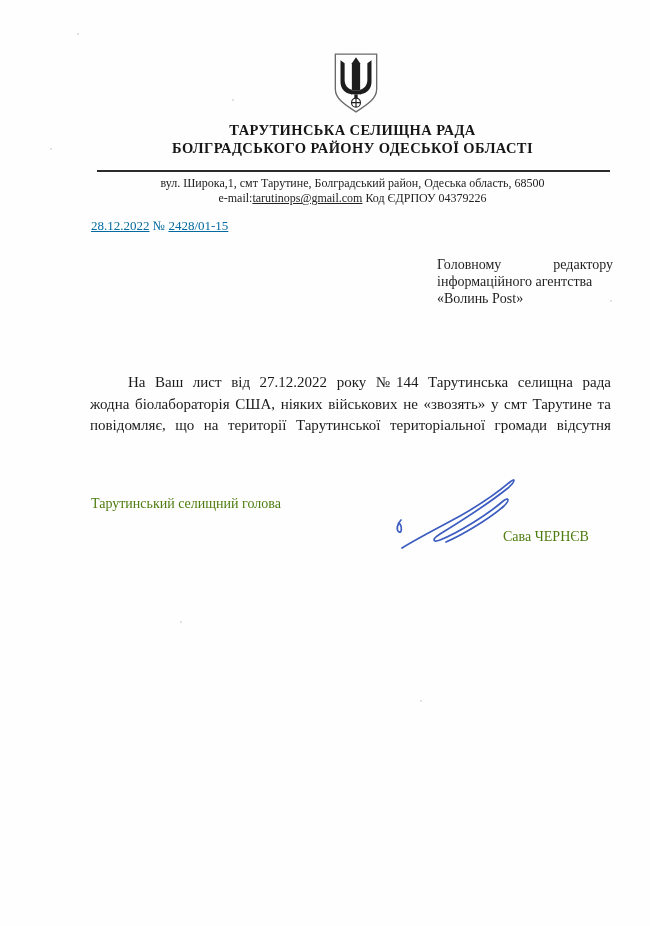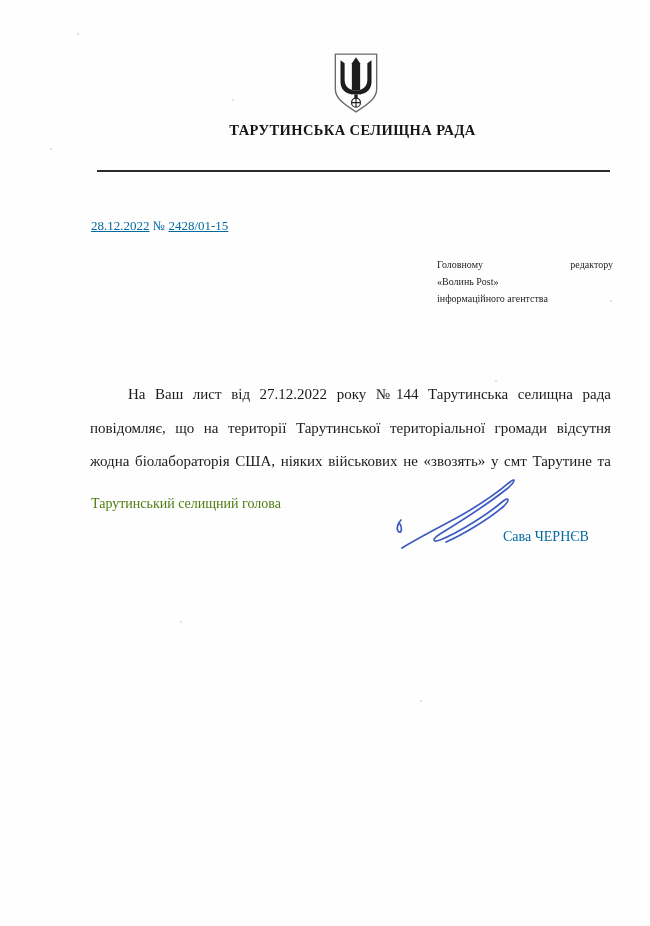--- a/index.html
+++ b/index.html
@@ -14,31 +14,31 @@
   .rule{position:absolute; left:97px; top:170px; width:513px; height:2px; background:#2b2b2b;}
 
   .contacts{position:absolute; left:90px; top:176px; width:525px; text-align:center;
     font-size:12px; line-height:15px; color:#222;}
   .contacts .email{text-decoration:underline;}
 
   .ref-line{position:absolute; left:91px; top:218px; font-size:13px; color:#0369a1;}
   .ref-line .u{text-decoration:underline;}
 
   .recipient{position:absolute; left:437px; top:256px; width:176px;
-    font-size:10px; line-height:17px; color:#1f1f1f;}
+    font-size:14px; line-height:17px; color:#1f1f1f;}
   .recipient .jline{text-align:justify; text-align-last:justify;}
 
   .body-text{position:absolute; left:90px; top:372px; width:521px;
     font-size:15px; line-height:21.5px; color:#1b1b1b;}
-  .body-text .line{text-align:justify; text-align-last:justify;margin-top:12px;}
+  .body-text .line{text-align:justify; text-align-last:justify;}
   .body-text .line.first{text-indent:38px;}
   .body-text .line.last{text-align-last:left;}
 
   .sig-title{position:absolute; left:91px; top:496px; font-size:14px; color:#4d7c0f;}
-  .sig-name{position:absolute; left:503px; top:529px; font-size:14px; color:#0369a1;}
+  .sig-name{position:absolute; left:503px; top:529px; font-size:14px; color:#4d7c0f;}
   .autograph{position:absolute; left:388px; top:476px; width:134px; height:78px;}
 
   .speck{position:absolute; width:2px; height:2px; border-radius:50%; background:rgba(40,40,40,.18);}
 </style>
 </head>
 <body>
 
 <div class="page">
 
   <svg class="emblem" viewBox="0 0 46 60">
@@ -51,41 +51,46 @@
       <path d="M21.4 41 H24.6 V44.5 H21.4 Z"></path>
     </g>
     <g stroke="#1d1d1d" stroke-width="1.1" fill="none">
       <circle cx="23" cy="49" r="4.3"></circle>
       <path d="M18.7 49 H27.3 M23 44.7 V53.3"></path>
     </g>
   </svg>
 
   <div class="org-header">
     <div>ТАРУТИНСЬКА СЕЛИЩНА РАДА</div>
+    <div>БОЛГРАДСЬКОГО РАЙОНУ ОДЕСЬКОЇ ОБЛАСТІ</div>
   </div>
 
   <div class="rule"></div>
 
+  <div class="contacts">
+    <div>вул. Широка,1, смт Тарутине, Болградський район, Одеська область, 68500</div>
+    <div><span>e-mail:</span><span class="email">tarutinops@gmail.com</span> <span>Код ЄДРПОУ 04379226</span></div>
+  </div>
 
   <div class="ref-line">
     <span class="u">28.12.2022</span>
     <span>№</span>
     <span class="u">2428/01-15</span>
   </div>
 
   <div class="recipient">
     <div class="jline">Головному редактору</div>
+    <div>інформаційного агентства</div>
     <div>«Волинь Post»</div>
-    <div>інформаційного агентства</div>
   </div>
 
   <div class="body-text">
     <div class="line first">На Ваш лист від 27.12.2022 року №144 Тарутинська селищна рада</div>
+    <div class="line">жодна біолабораторія США, ніяких військових не «звозять» у смт Тарутине та</div>
     <div class="line">повідомляє, що на території Тарутинської територіальної громади відсутня</div>
-    <div class="line">жодна біолабораторія США, ніяких військових не «звозять» у смт Тарутине та</div>
   </div>
 
   <div class="sig-title">Тарутинський селищний голова</div>
 
   <svg class="autograph" viewBox="0 0 134 78">
     <path d="M13 44 C9 48 8 54 11 56 C14 57 14 51 12 48" fill="none" stroke-width="1.7" stroke-linecap="round" stroke="#3c5cc0"></path>
     <path d="M14 72 C30 62 50 52 72 40 C95 27 115 12 122 6 C128 1 127 6 120 12 C100 28 70 47 52 58 C44 63 44 67 52 64 C72 56 100 38 114 26 C121 20 122 24 116 30 C100 44 72 60 58 66" fill="none" stroke-width="1.7" stroke-linecap="round" stroke-linejoin="round" stroke="#3c5cc0"></path>
   </svg>
 
   <div class="sig-name">Сава ЧЕРНЄВ</div>

